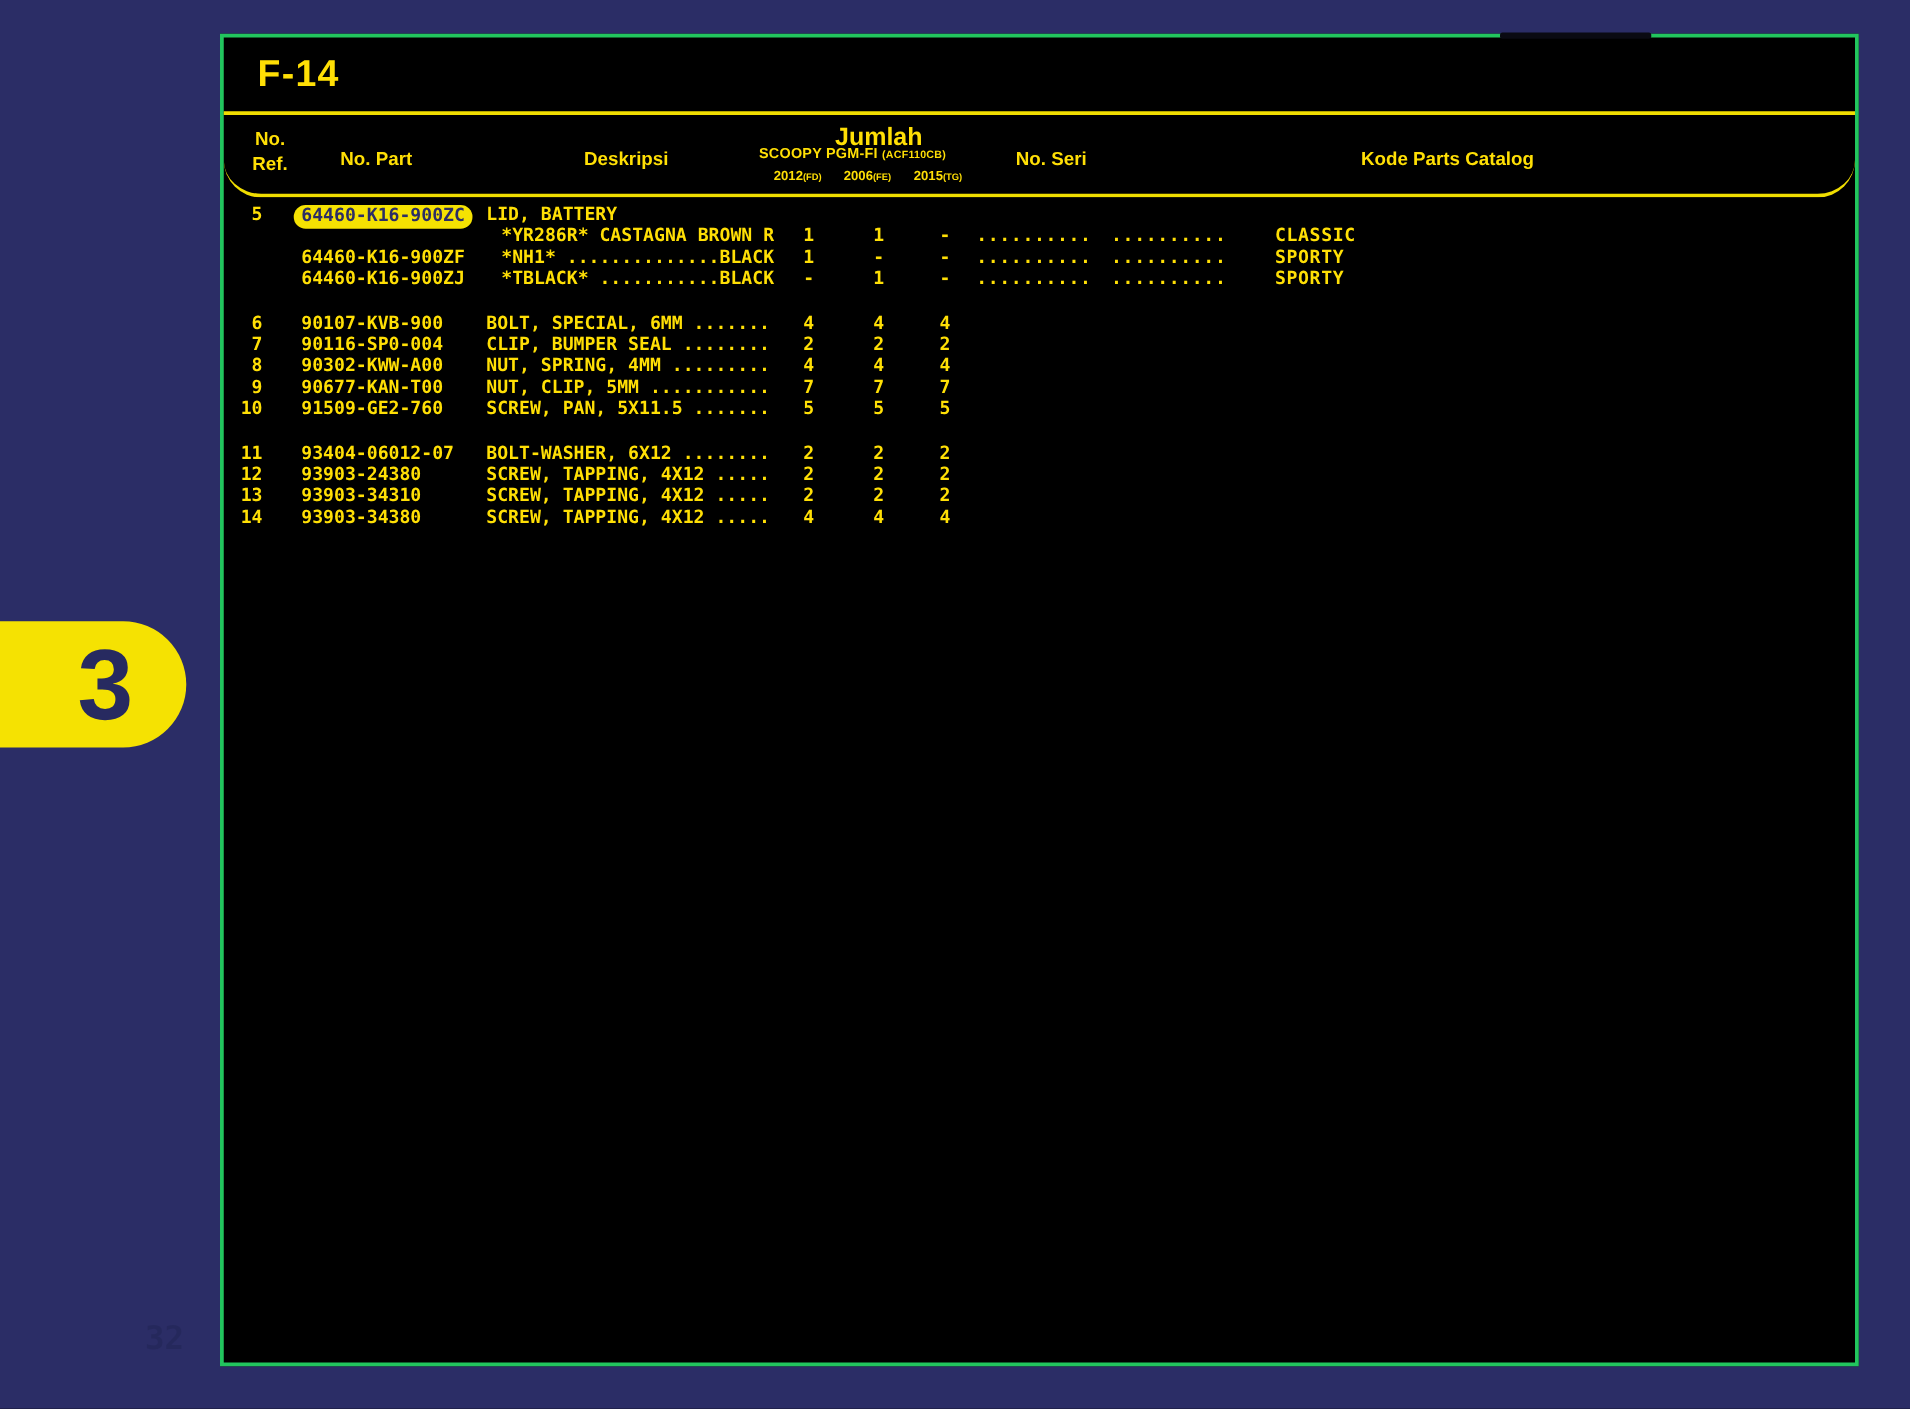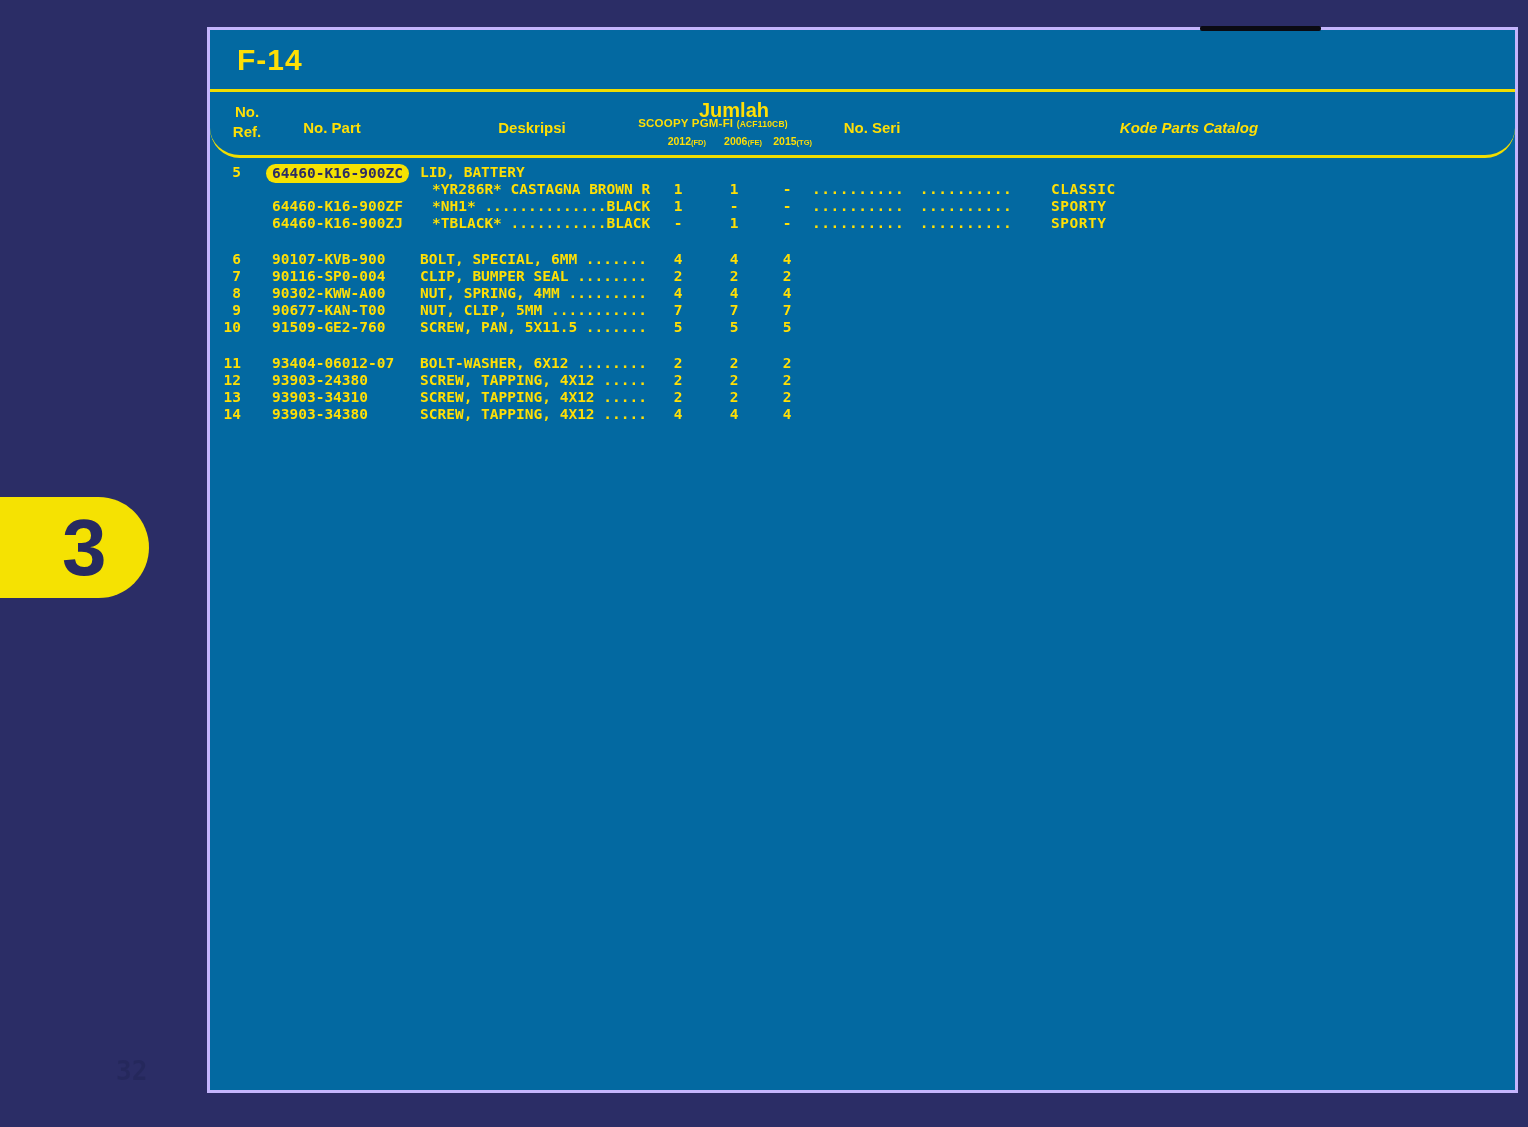--- a/index.html
+++ b/index.html
@@ -6,21 +6,21 @@
   body{
     width:1528px;height:1127px;position:relative;overflow:hidden;
     background:#2b2d66;
     font-family:"Liberation Sans", sans-serif;
   }
   .canvas{position:absolute;inset:0;}
 
   
   .frame{
     position:absolute;left:176px;top:27px;width:1305px;height:1060px;
-    border:3px solid #c4b5fd;background:#0369a1;margin-left:31px;
+    border:3px solid #22c55e;background:#000000;
   }
   .title-band{
     position:relative;height:59px;border-bottom:3px solid #f0dd00;
   }
   .page-code{
     position:absolute;left:27px;top:13px;
     color:#ffdf05;font-size:30px;font-weight:bold;letter-spacing:1px;
   }
   .page-title{
     position:absolute;left:676px;top:12px;transform:translateX(-50%);
@@ -33,27 +33,27 @@
     color:#ffdf05;font-weight:bold;border-radius:30px;
   }
   .hlbl{position:absolute;transform:translateX(-50%);font-size:15px;white-space:nowrap;}
   .h-ref{left:37px;top:10px;text-align:center;line-height:20px;}
   .h-part{left:122px;top:27px;}
   .h-desc{left:322px;top:27px;}
   .h-jumlah{left:524px;top:7px;font-size:20px;}
   .h-model{left:503px;top:25px;font-size:11.5px;letter-spacing:.2px;}
   .h-model small{font-size:8.5px;font-weight:bold;}
   .h-years{position:absolute;left:440px;top:43px;width:162px;display:flex;}
-  .h-year{text-align:right;font-size:10.5px;}
+  .h-year{text-align:left;font-size:10.5px;}
   .h-year:nth-child(1){width:56px;}
   .h-year:nth-child(2){width:56px;}
   .h-year:nth-child(3){width:50px;}
   .h-year small{font-size:7.5px;font-weight:bold;}
   .h-seri{left:662px;top:27px;}
-  .h-kode{left:979px;top:27px;font-style:italic;}
+  .h-kode{left:979px;top:27px;}
 
   
   .tbody{
     position:relative;padding-top:6px;
     font-family:"DejaVu Sans Mono", monospace;font-weight:bold;
     color:#ffdf05;font-size:14.5px;
   }
   .row-group{margin-top:0;}
   .row-group + .row-group{margin-top:19px;}
   .row{display:grid;height:17px;line-height:17px;white-space:nowrap;

